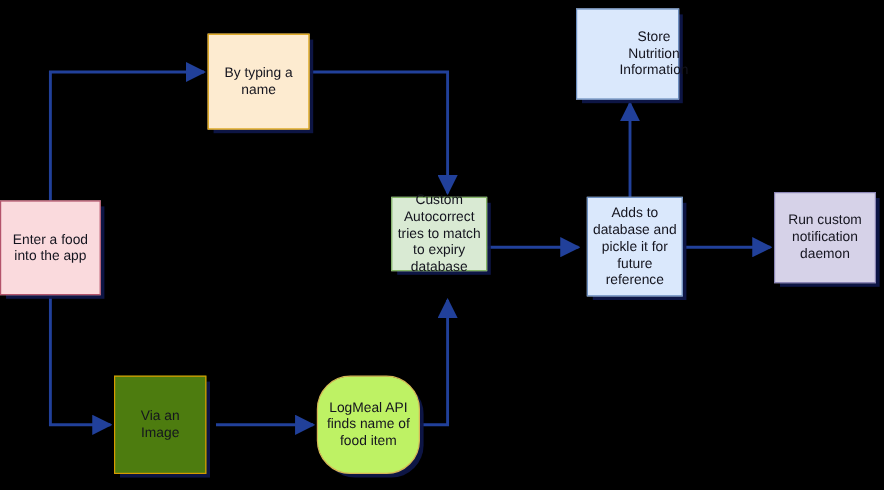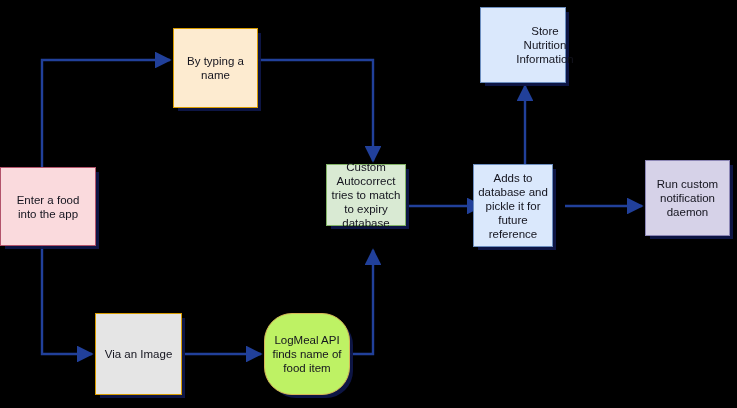--- a/index.html
+++ b/index.html
@@ -60,49 +60,49 @@
       <path d="M 42 246 L 42 354 L 92 354" marker-end="url(#arrow)"></path>
       <path d="M 258 60 L 373 60 L 373 161" marker-end="url(#arrow)"></path>
       <path d="M 180 354 L 261 354" marker-end="url(#arrow)"></path>
       <path d="M 350 354 L 373 354 L 373 250" marker-end="url(#arrow)"></path>
       <path d="M 406 206 L 482 206" marker-end="url(#arrow)"></path>
       <path d="M 525 164 L 525 86" marker-end="url(#arrow)"></path>
       <path d="M 565 206 L 642 206" marker-end="url(#arrow)"></path>
     </g>
   </svg>
 
-  <div class="node" style="left: 0px; top: 167px; width: 96px; height: 79px; background: rgb(250, 218, 221); border-color: rgb(179, 83, 107);">
+  <div class="node" style="left: 0px; top: 167px; width: 84px; height: 79px; background: rgb(250, 218, 221); border-color: rgb(179, 83, 107);">
     <span class="node-label">Enter a food
 into the app</span>
   </div>
 
   <div class="node" style="left: 173px; top: 16px; width: 85px; height: 80px; background: rgb(253, 235, 208); border-color: rgb(215, 155, 0); margin-top: 12px;">
     <span class="node-label">By typing a
 name</span>
   </div>
 
-  <div class="node" style="left: 95px; top: 313px; width: 87px; height: 82px; background: #e5e5e5; border-color: rgb(215, 155, 0);">
+  <div class="node" style="left: 95px; top: 313px; width: 77px; height: 82px; background: #4d7c0f; border-color: rgb(215, 155, 0);">
     <span class="node-label">Via an Image</span>
   </div>
 
   <div class="node" style="left: 264px; top: 313px; width: 86px; height: 82px; background: #bef264; border-color: rgb(214, 182, 86); border-radius: 28px;">
     <span class="node-label">LogMeal API
 finds name of
 food item</span>
   </div>
 
   <div class="node" style="left: 326px; top: 164px; width: 80px; height: 62px; background: rgb(217, 234, 211); border-color: rgb(130, 179, 102);">
     <span class="node-label">Custom
 Autocorrect
 tries to match
 to expiry
 database</span>
   </div>
 
-  <div class="node" style="left: 473px; top: 164px; width: 80px; height: 83px; background: rgb(218, 232, 252); border-color: rgb(108, 142, 191);">
+  <div class="node" style="left: 489px; top: 164px; width: 80px; height: 83px; background: rgb(218, 232, 252); border-color: rgb(108, 142, 191);">
     <span class="node-label">Adds to
 database and
 pickle it for
 future
 reference</span>
   </div>
 
   <div class="node" style="left: 480px; top: 7px; width: 86px; height: 76px; background: rgb(218, 232, 252); border-color: rgb(108, 142, 191); padding-left: 44px;">
     <span class="node-label">Store Nutrition
 Information</span>

